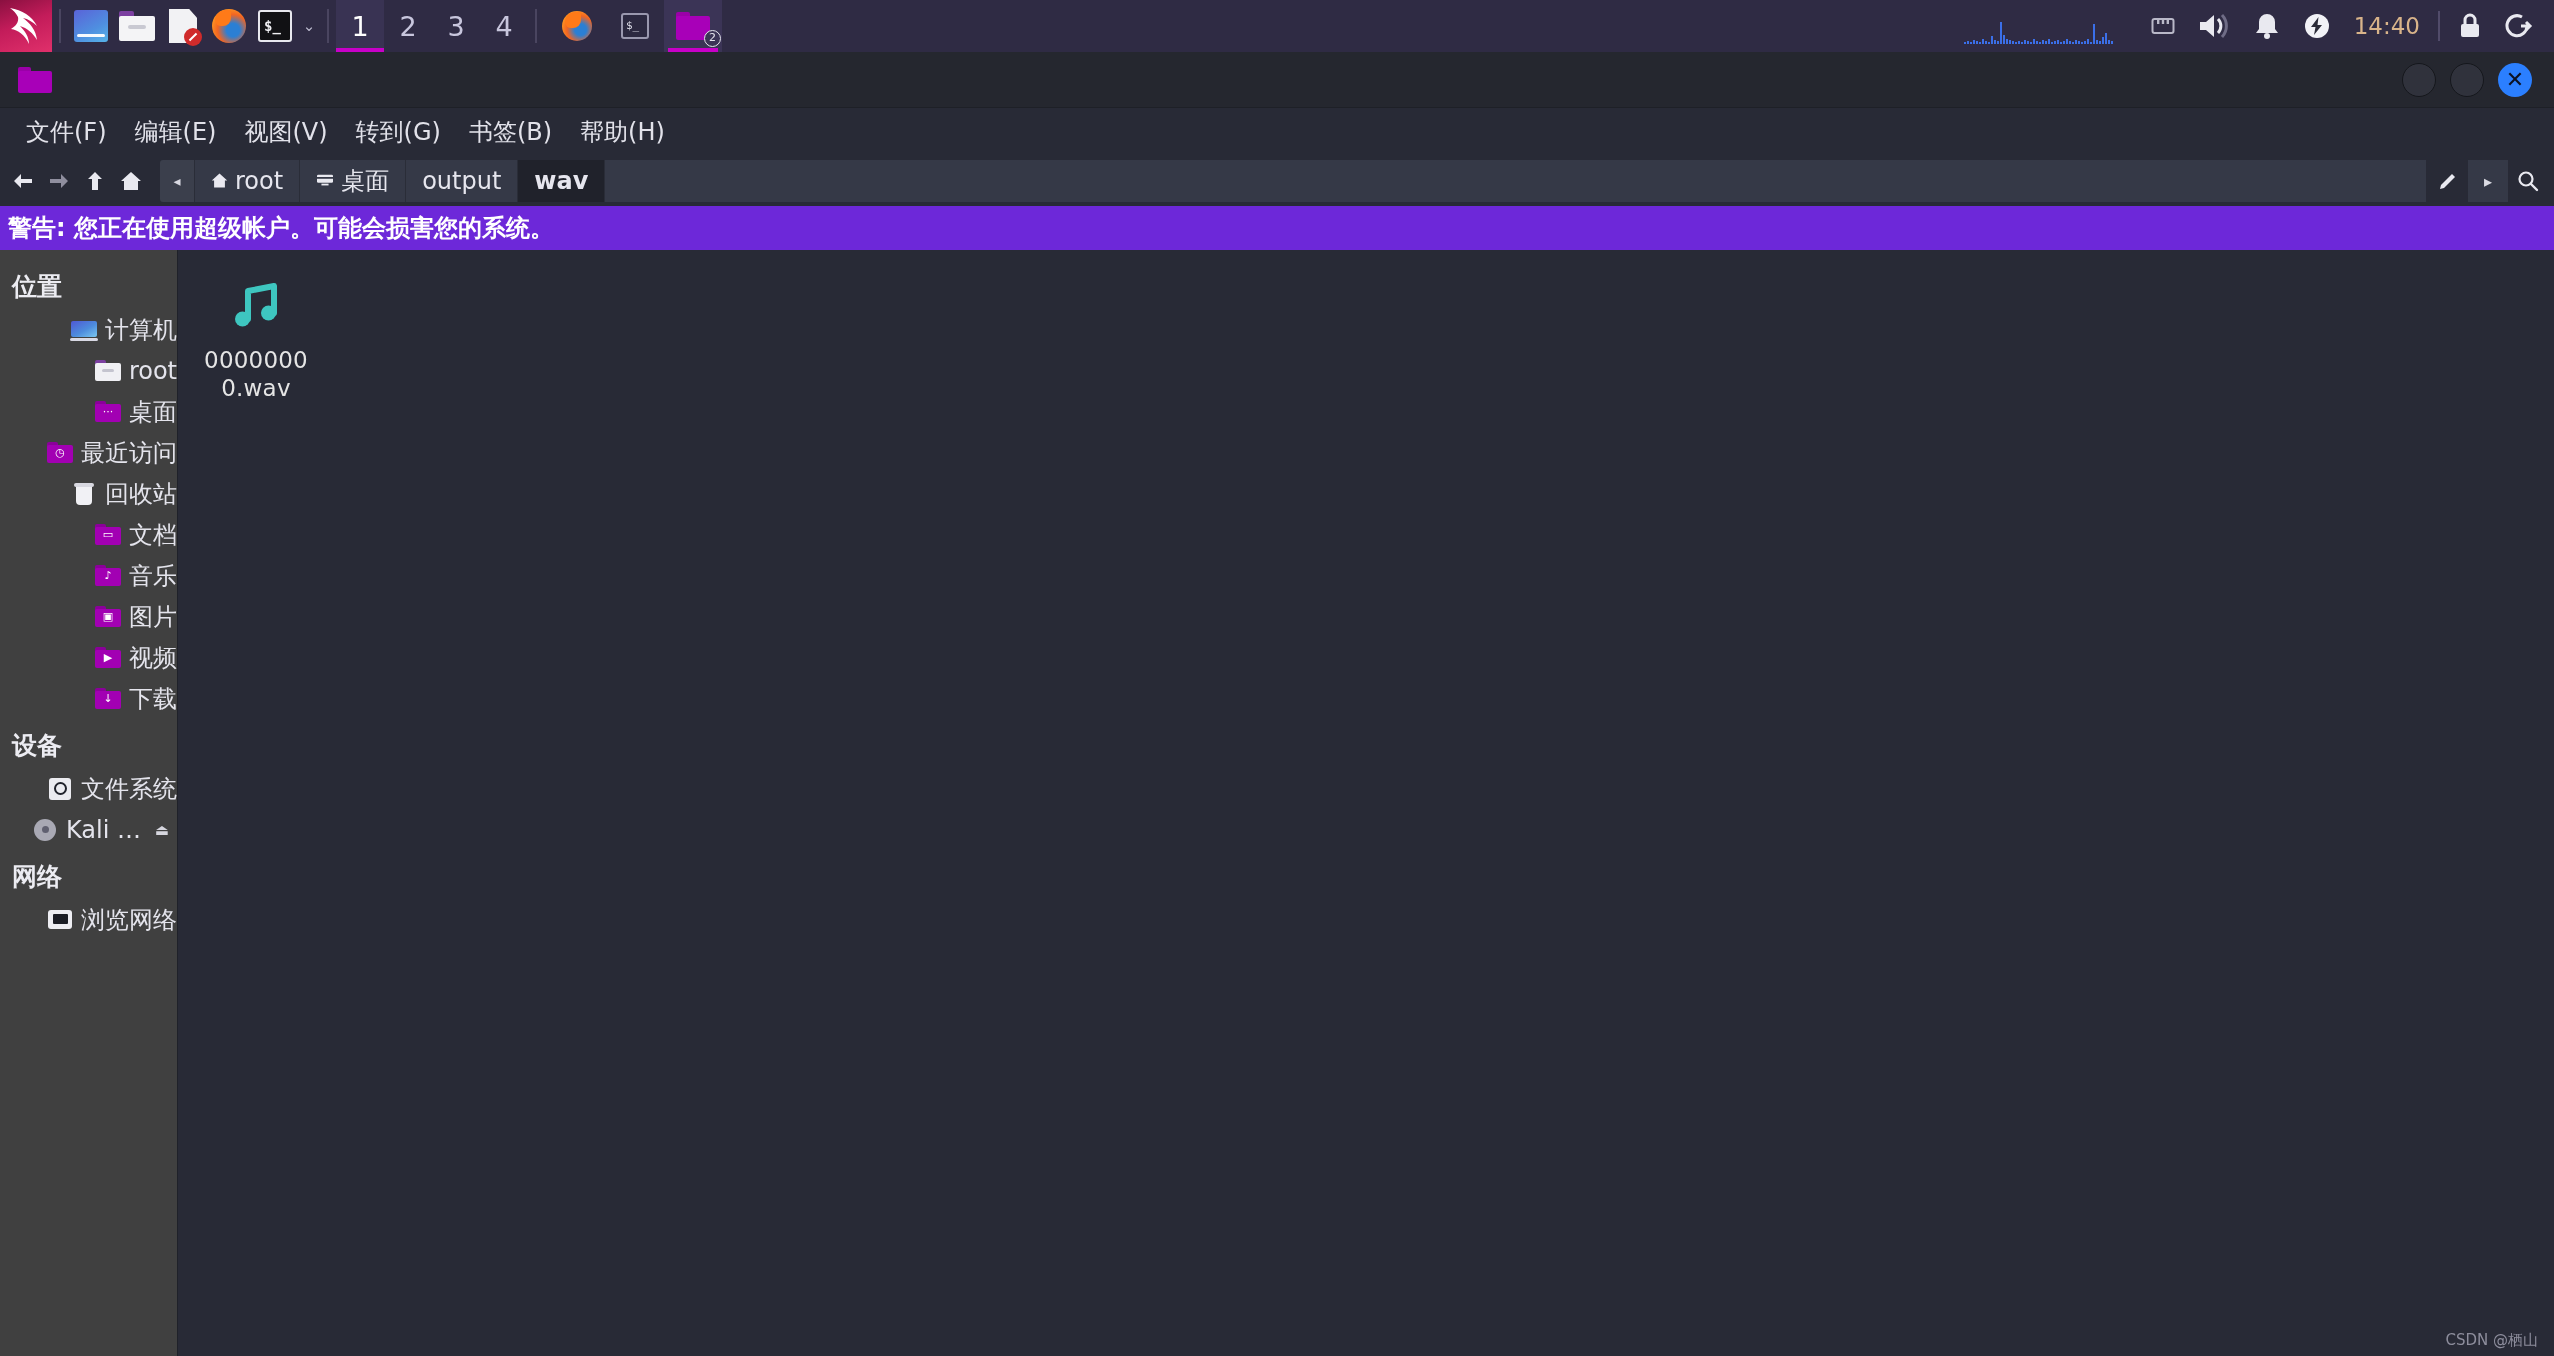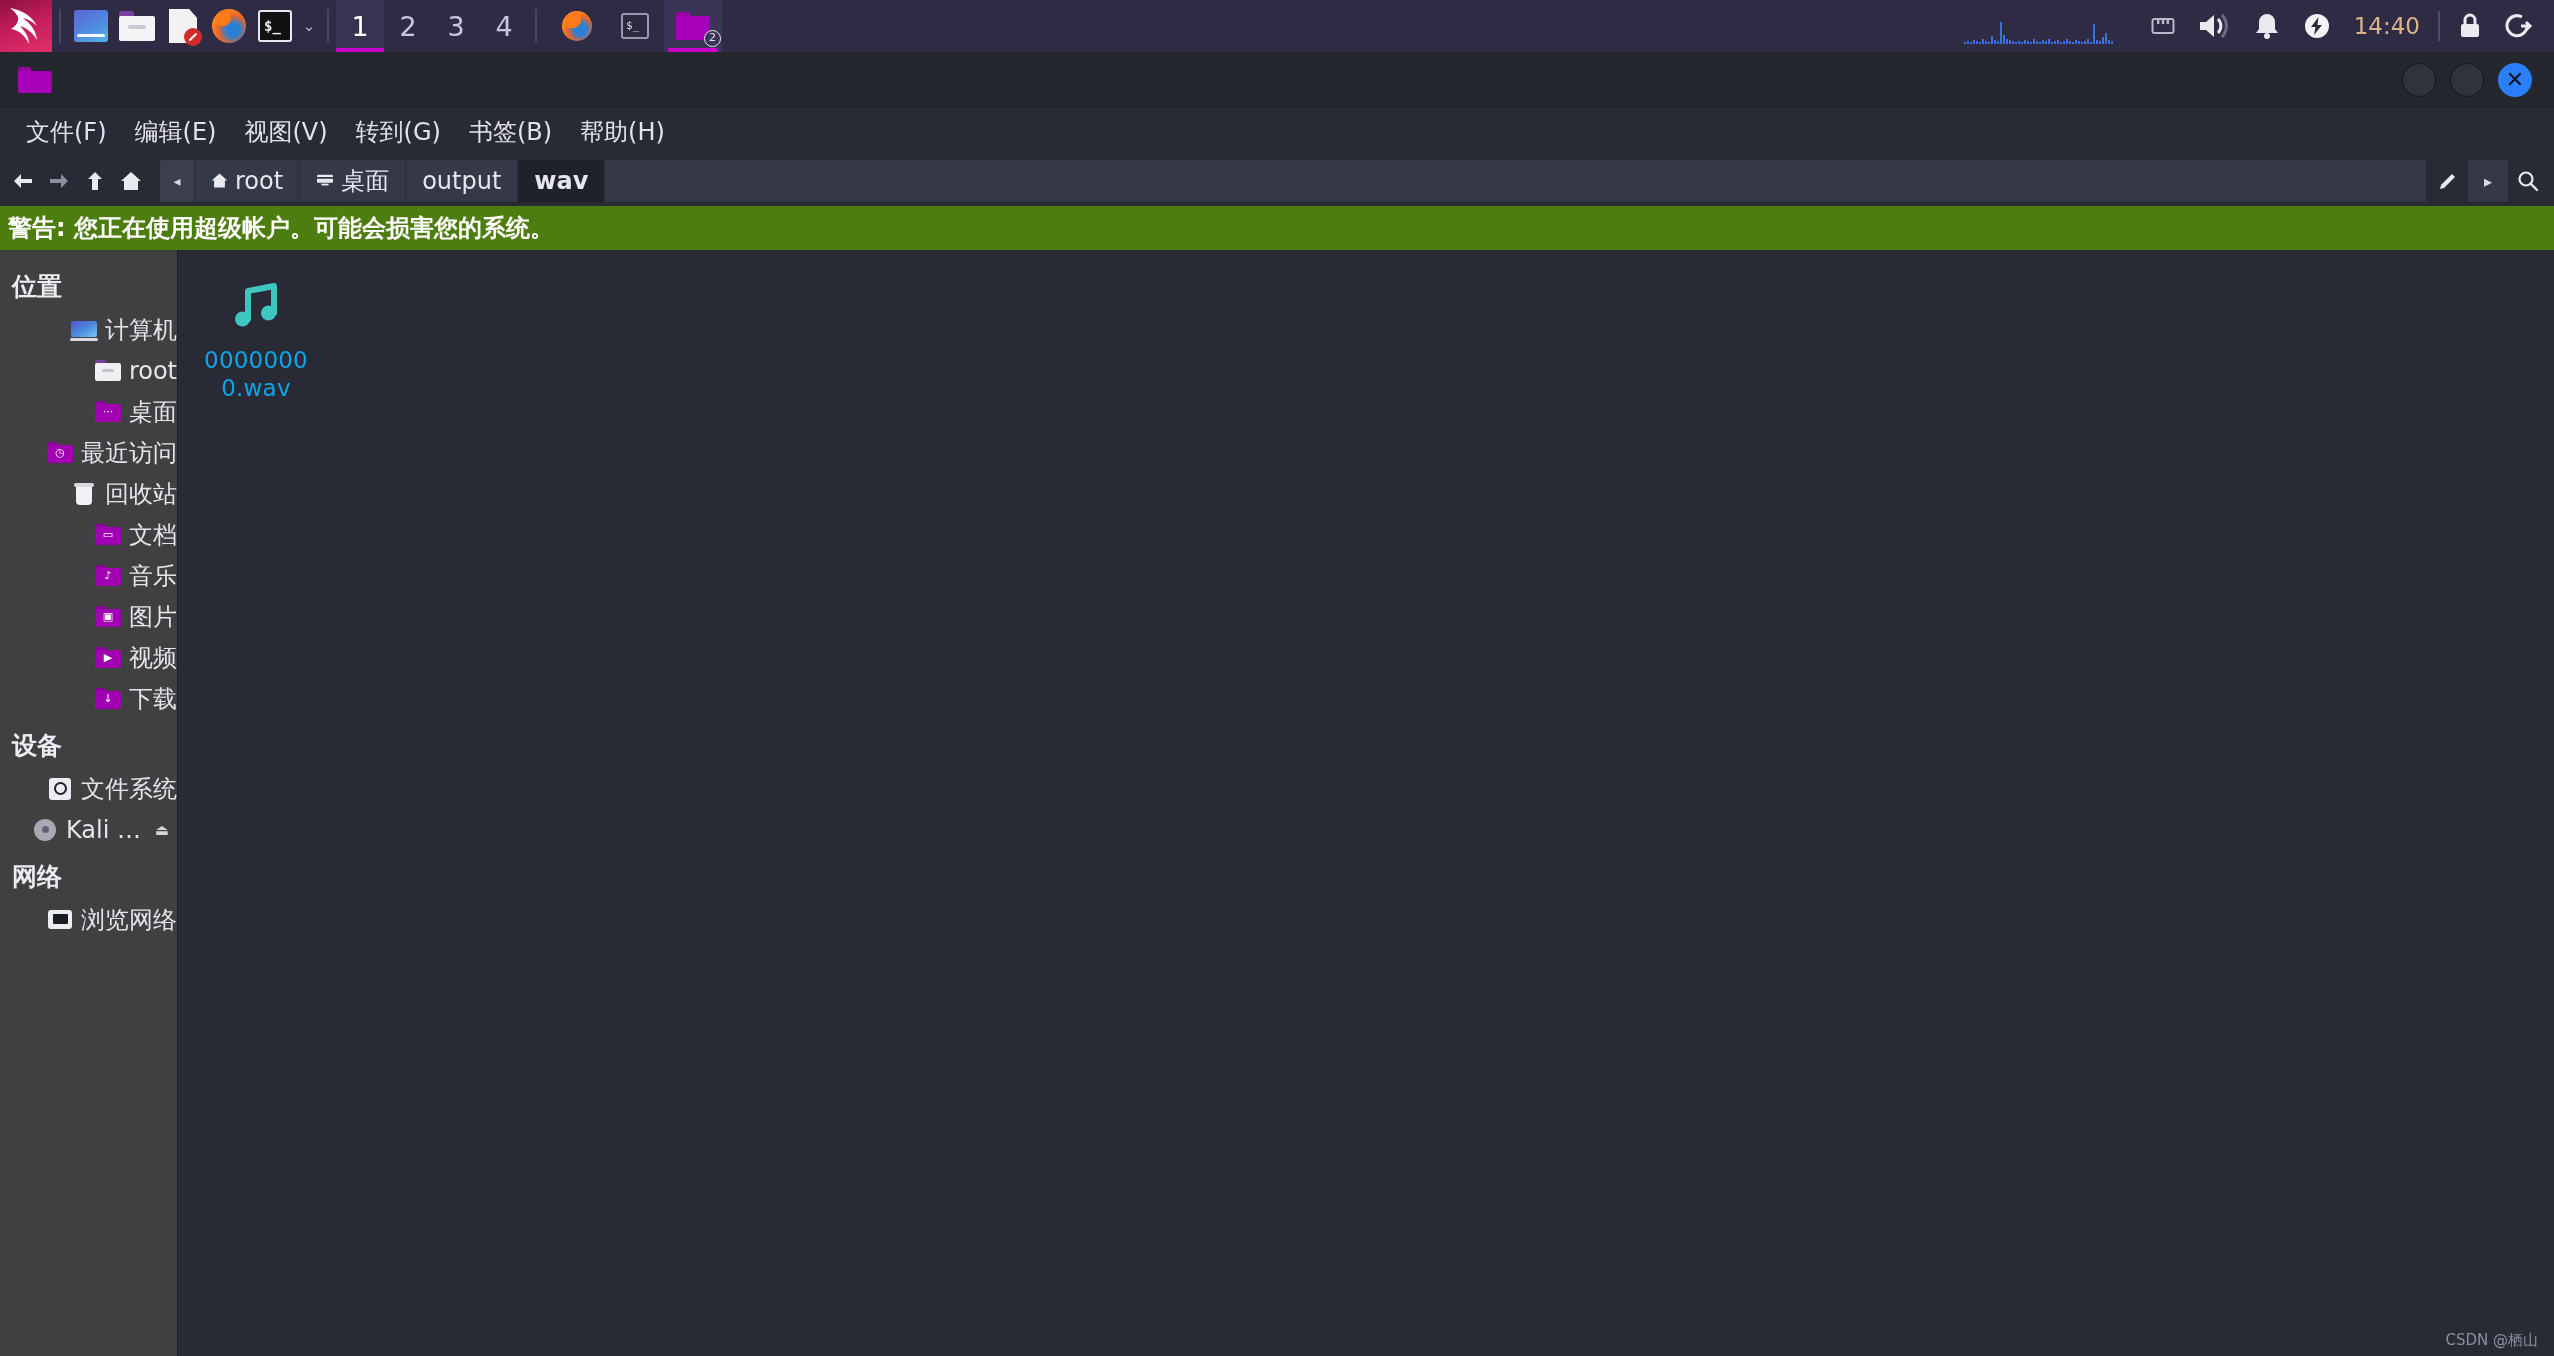--- a/index.html
+++ b/index.html
@@ -213,21 +213,21 @@
   .crumb-tail { flex:1; background:#353947; border-left:1px solid #2a2d38;}
   .path-tools { display:flex; align-items:center; }
   .path-tool {
     width:40px;height:42px;display:flex;align-items:center;justify-content:center;
     color:#dcdce4;
   }
   .path-tool.boxed { background:#353947; }
 
   
   #warning {
-    height:44px; background:#4d7c0f; display:flex; align-items:center;
+    height:44px; background:#6d28d9; display:flex; align-items:center;
     padding-left:8px; color:#ffffff; font-size:24px; font-weight:600;
   }
 
   
   #body {
     flex:1; display:flex; min-height:0;
   }
   #sidebar {
     width:178px; background:#404040; border-right:1px solid #1f2129;
     padding-top:10px; overflow:hidden; flex-shrink:0;
@@ -283,21 +283,21 @@
   #fileview {
     flex:1; background:#282a36; position:relative; padding:14px 0 0 14px;
     display:flex; flex-wrap:wrap; align-content:flex-start; gap:0;
   }
   .file-item {
     width:128px; display:flex; flex-direction:column; align-items:center;
     padding:8px 4px 10px 4px; border-radius:4px;
   }
   .music-ico { width:66px;height:66px; display:flex;align-items:center;justify-content:center;}
   .file-name {
-    margin-top:8px; color:#0ea5e9; font-size:23px; text-align:center;
+    margin-top:8px; color:#e5e5e5; font-size:23px; text-align:center;
     line-height:1.22; word-break:break-all; letter-spacing:.2px;
   }
 
   
   #statusbar {
     height:56px; background:#282a36; border-top:1px solid #1f2129;
     display:flex; align-items:center; padding-left:178px;
   }
   #status-text { color:#e6e6ee; font-size:25px; padding-left:18px; }
   #watermark {

